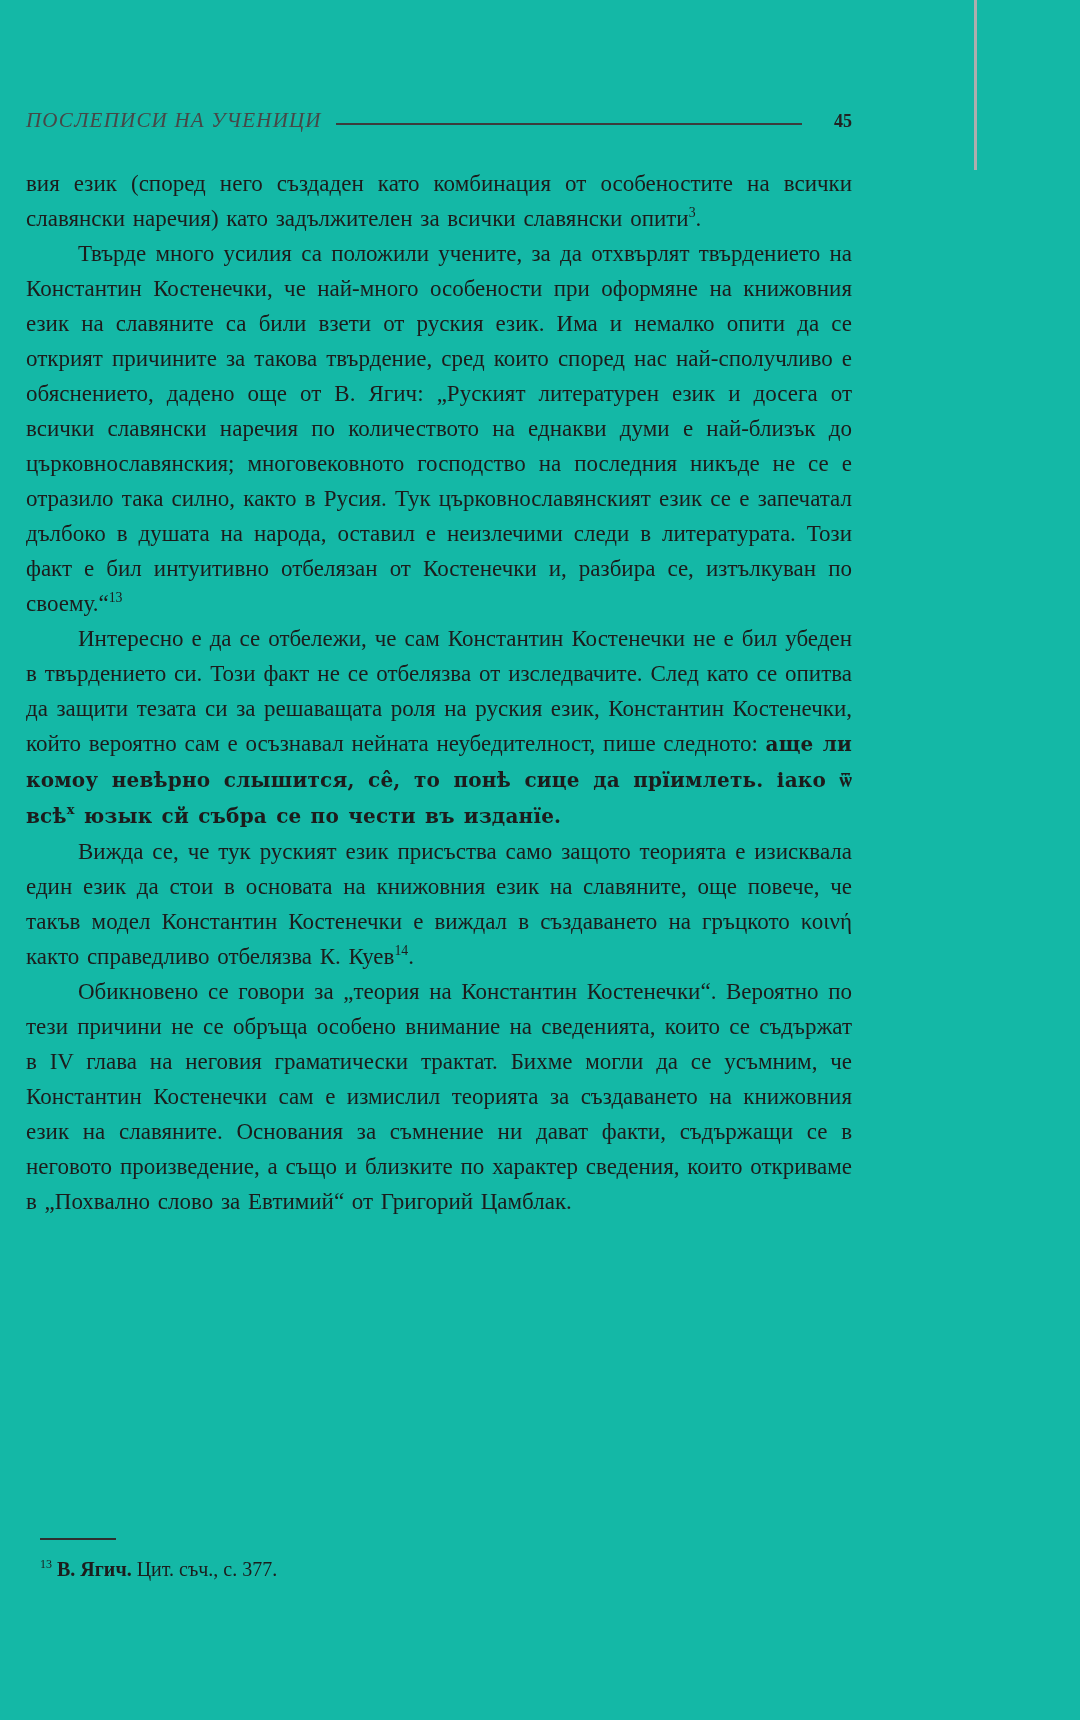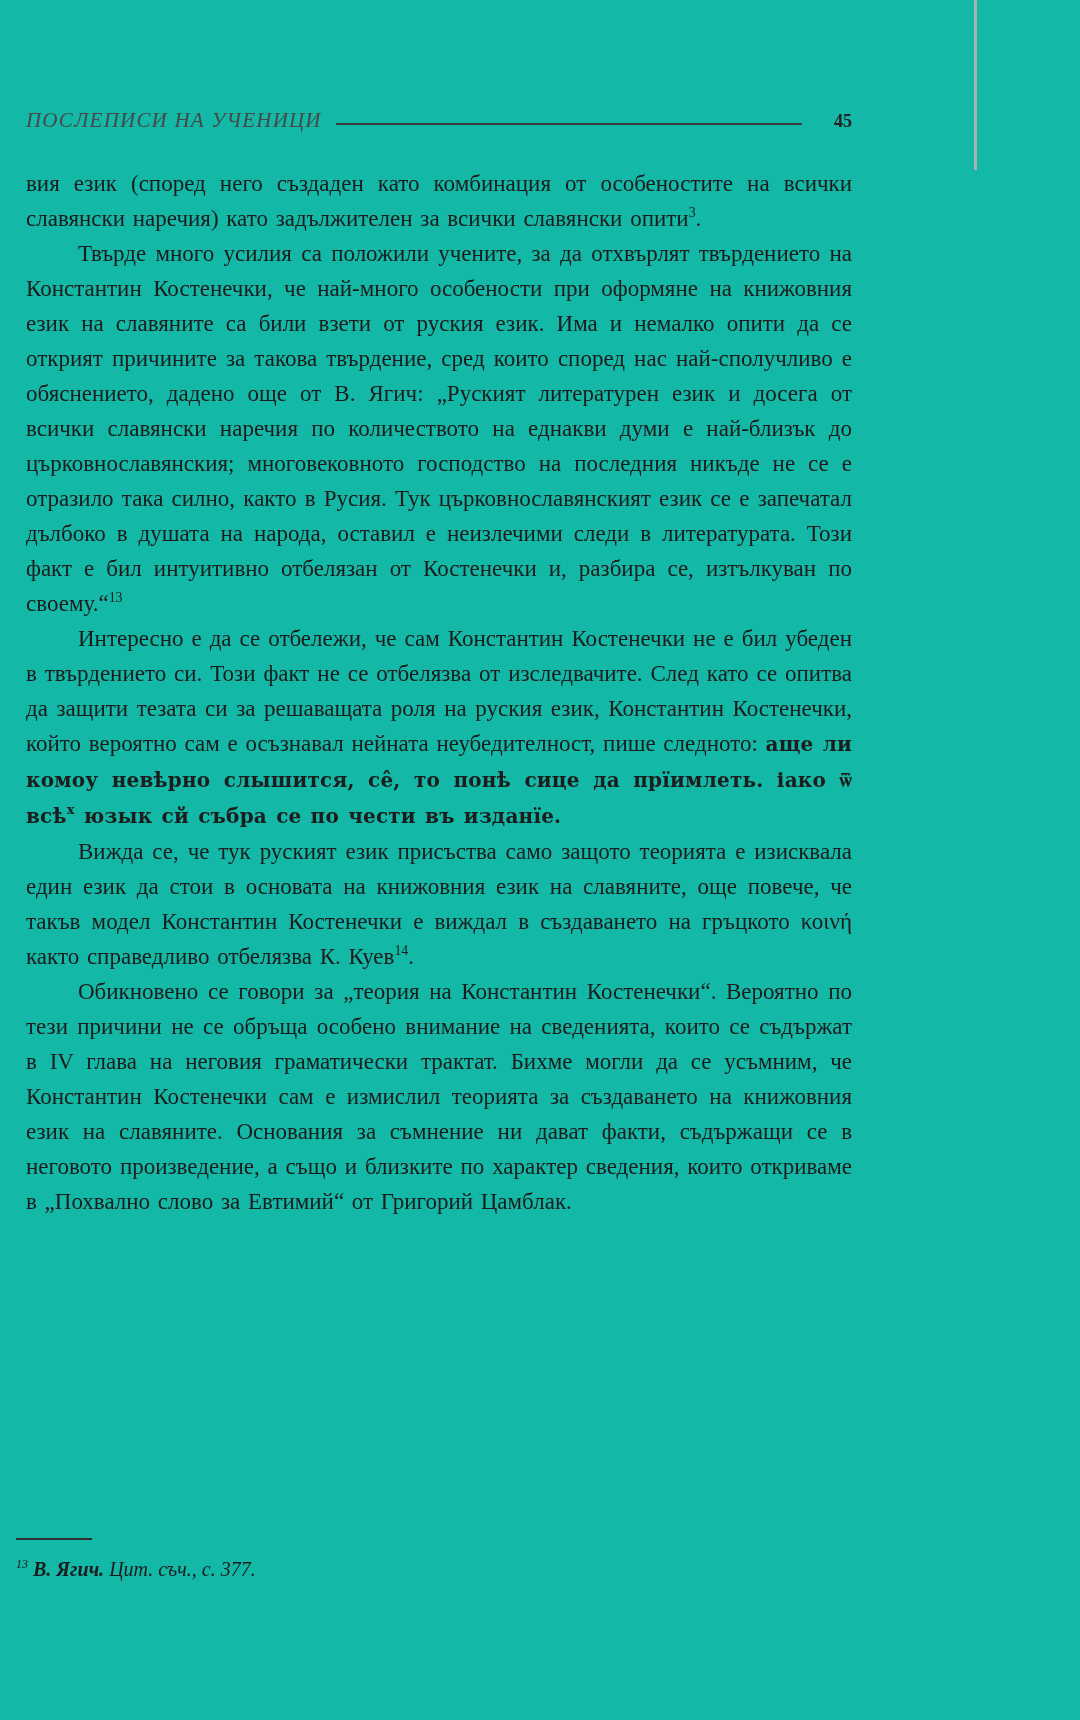--- a/index.html
+++ b/index.html
@@ -40,21 +40,21 @@
   }
   .para { margin: 0; }
   .para.indent { text-indent: 52px; }
   sup.seg { font-size: 0.6em; line-height: 0; }
   .seg.slav, .seg.slavsup {
     font-family: "DejaVu Serif", serif;
     font-weight: 700; font-size: 20px; letter-spacing: 0.2px;
   }
   sup.seg.slavsup { font-size: 13px; }
   .seg.b { font-weight: 700; }
-  .footnote-section { position: absolute; left: 16px; top: 1538px; width: 826px; font-style: italic; }
+  .footnote-section { position: absolute; left: 40px; top: 1538px; width: 826px; }
   .footnote-rule { width: 76px; height: 2px; background: #2f2f2f; margin-bottom: 14px; }
   .footnote { margin: 0; font-size: 20px; line-height: 31px; color: #1c1c1c; }
 </style>
 </head>
 <body>
 
 <div class="page">
   <div class="artifact-line"></div>
 
   <div class="header">

